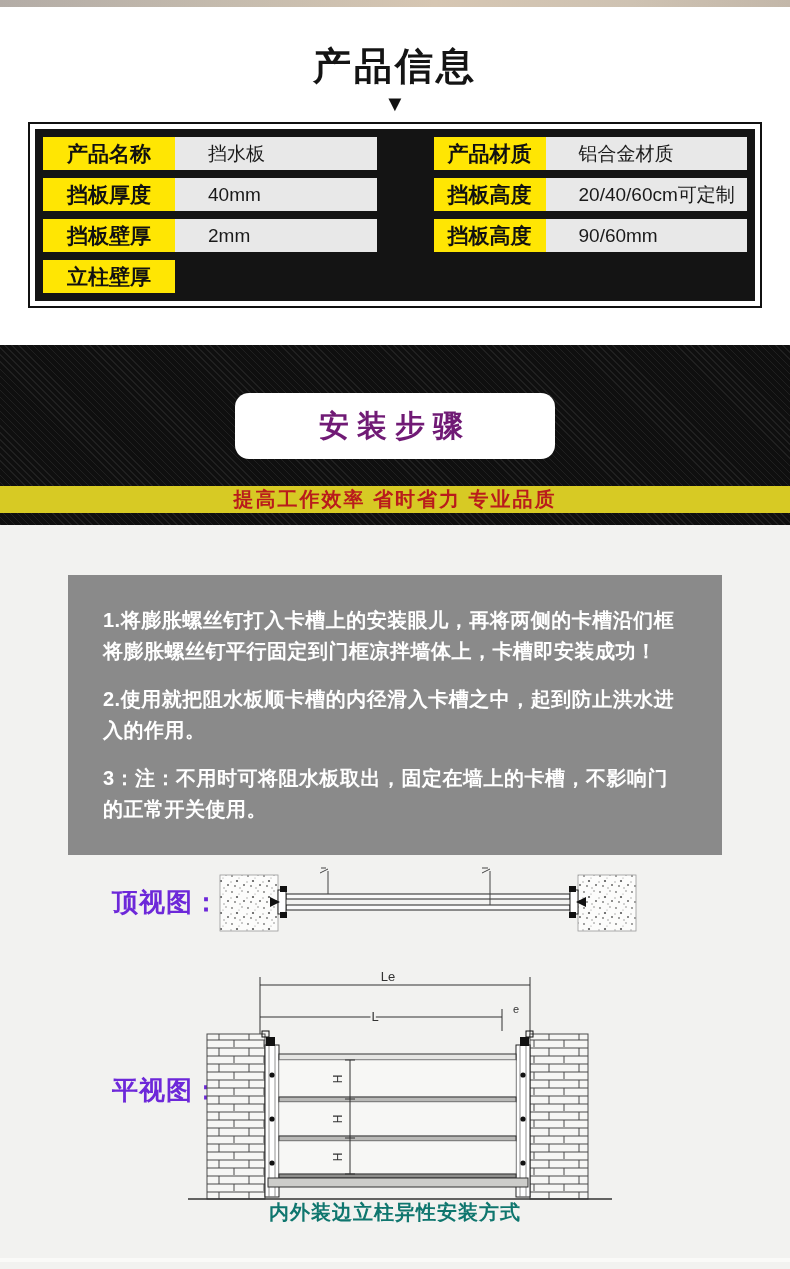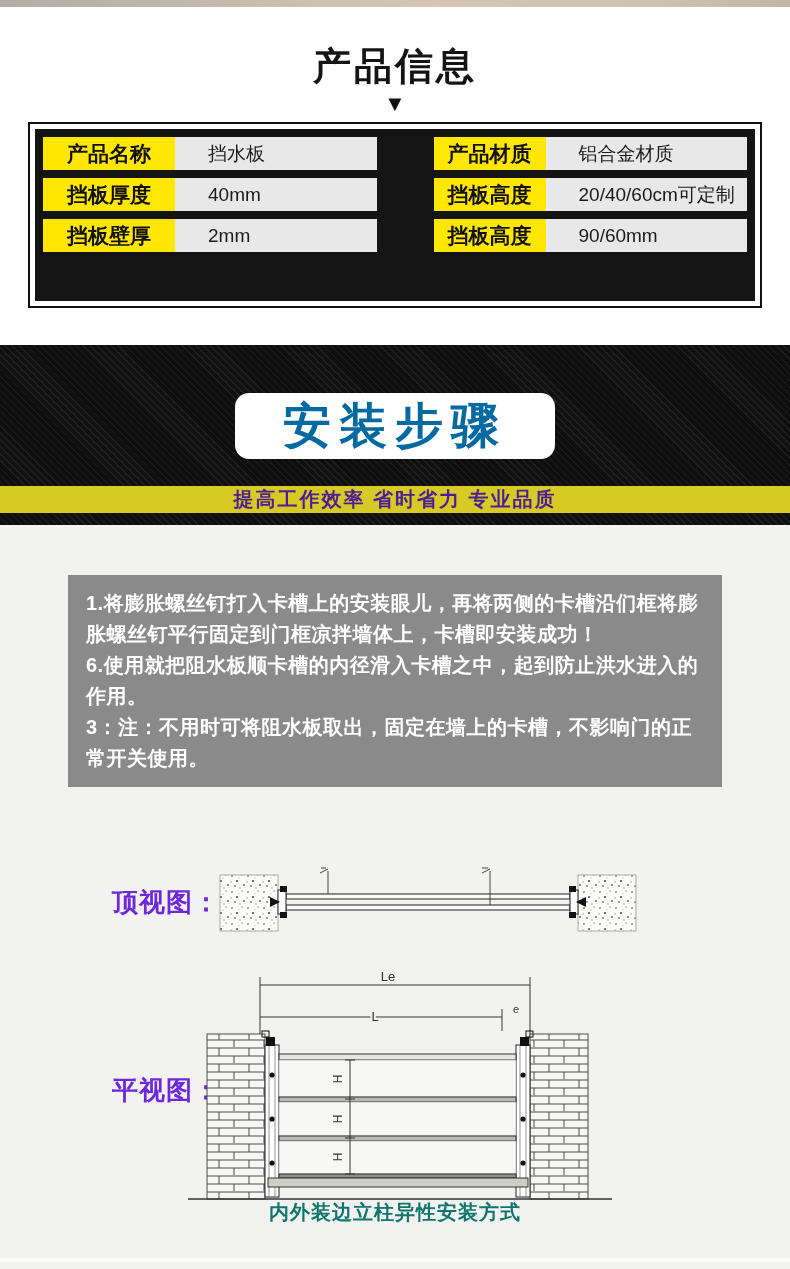--- a/index.html
+++ b/index.html
@@ -20,30 +20,30 @@
   .tlabel.second{width:112px;margin-left:48px;}
   .tvalue{flex:1;background:#e8e8e8;display:flex;align-items:center;padding-left:33px;font-size:19px;color:#1a1a1a;}
   .tgap{width:9px;flex:none;}
 
   
   .banner{margin-top:37px;height:180px;background:#0f0f0f;position:relative;
     background-image:repeating-linear-gradient(45deg,rgba(255,255,255,.07) 0 1px,transparent 1px 5px);}
   .install-box{position:absolute;top:48px;left:50%;transform:translateX(-50%);
     width:320px;height:66px;background:#fff;border-radius:14px;
     display:flex;align-items:center;justify-content:center;}
-  .install-box span{font-size:48px;font-weight:900;letter-spacing:8px;color:#0369a1;}
+  .install-box span{font-size:30px;font-weight:900;letter-spacing:8px;color:#701a75;}
   .tagline{position:absolute;top:141px;left:0;right:0;height:27px;background:#d7ca24;
     display:flex;align-items:center;justify-content:center;
-    font-size:20px;font-weight:bold;color:#4c1d95;letter-spacing:2px;}
+    font-size:20px;font-weight:bold;color:#b91c1c;letter-spacing:2px;}
 
   
   .light{position:relative;height:756px;background:#f2f2f0;}
   .instructions{position:absolute;top:50px;left:68px;right:68px;background:#8a8a8a;
     padding:13px 18px;color:#fff;font-weight:bold;font-size:20px;line-height:31px;letter-spacing:.5px;}
-  .instructions p{margin:0;}
+  .instructions p{margin:17px;}
   .dlabel{position:absolute;left:112px;font-size:26px;font-weight:bold;color:#6d28d9;letter-spacing:1px;}
   .dlabel.top{top:360px;}
   .dlabel.front{top:548px;}
   .svg-top{position:absolute;left:198px;top:332px;}
   .svg-front{position:absolute;left:120px;top:442px;}
   .caption{position:absolute;top:674px;left:0;right:0;text-align:center;
     font-size:20px;font-weight:600;color:#0f766e;letter-spacing:1px;}
   .bottom-line{position:absolute;top:733px;left:0;right:0;height:4px;background:#fafaf8;}
 
   svg text{font-family:"Liberation Sans",sans-serif;fill:#333;}
@@ -80,38 +80,39 @@
 
         <div class="trow">
           <div class="tlabel">挡板壁厚</div>
           <div class="tvalue">2mm</div>
           <div class="tgap"></div>
           <div class="tlabel second">挡板高度</div>
           <div class="tvalue">90/60mm</div>
         </div>
 
         <div class="trow">
+          <div class="tlabel">立柱壁厚</div>
         </div>
 
       </div>
     </div>
   </section>
 
   <section class="banner">
     <div class="install-box">
       <span>安装步骤</span>
     </div>
     <div class="tagline">提高工作效率 省时省力 专业品质</div>
   </section>
 
   <section class="light">
 
     <div class="instructions">
       <p>1.将膨胀螺丝钉打入卡槽上的安装眼儿，再将两侧的卡槽沿们框将膨胀螺丝钉平行固定到门框凉拌墙体上，卡槽即安装成功！</p>
-      <p>6.使用就把阻水板顺卡槽的内径滑入卡槽之中，起到防止洪水进入的作用。</p>
+      <p>2.使用就把阻水板顺卡槽的内径滑入卡槽之中，起到防止洪水进入的作用。</p>
       <p>3：注：不用时可将阻水板取出，固定在墙上的卡槽，不影响门的正常开关使用。</p>
     </div>
 
     <div class="dlabel top">顶视图：</div>
 
     <svg class="svg-top" width="462" height="95" viewBox="0 0 462 95">
       <defs>
         <pattern id="speckle" patternUnits="userSpaceOnUse" width="16" height="16">
           <rect width="16" height="16" fill="#fcfcfb"></rect>
           <circle cx="2" cy="3" r="0.9" fill="#777"></circle>

